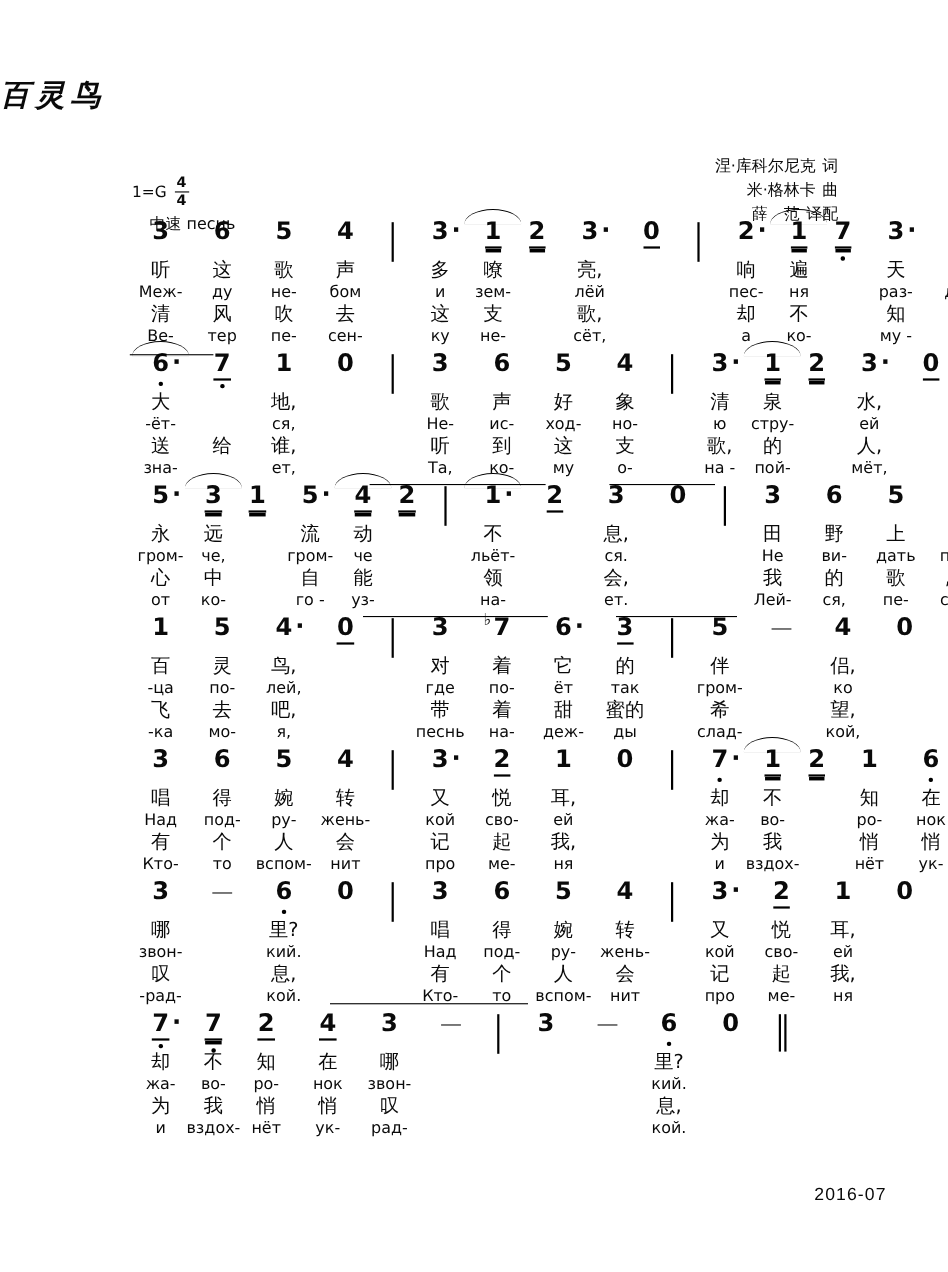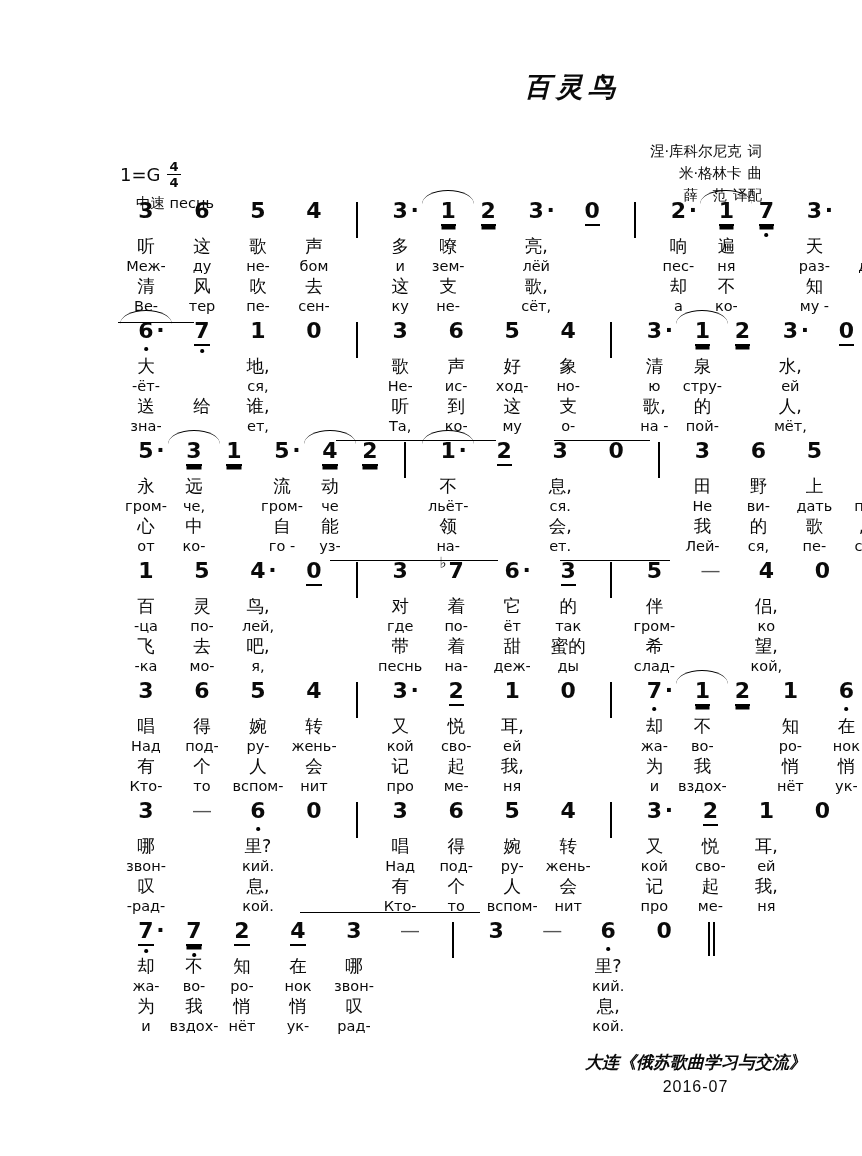--- a/index.html
+++ b/index.html
@@ -19,21 +19,21 @@
   
   #sheet-header {
     position: relative;
     height: 200px;
   }
   #title-block {
     position: absolute;
     left: 0;
     top: 72px;
     width: 620px;
-    text-align: right;
+    text-align: left;
   }
   #title-cn {
     font-family: "DejaVu Serif", serif;
     font-size: 27px;
     font-weight: bold;
     letter-spacing: 5px;
     line-height: 1.08;
     font-style: italic;
   }
   #title-ru {
@@ -68,21 +68,21 @@
 
   #keysig-block {
     position: absolute;
     left: 120px;
     top: 160px;
     font-family: "DejaVu Sans", sans-serif;
     font-size: 13px;
     white-space: nowrap;
   }
   #keysig-row { display: flex; align-items: center; gap: 7px; }
-  #key-label { font-size: 18px; }
+  #key-label { font-size: 14px; }
   #time-sig {
     display: inline-flex;
     flex-direction: column;
     align-items: center;
     line-height: 1.0;
     font-size: 13px;
     font-weight: bold;
   }
   #time-sig .num { border-bottom: 1.3px solid #000; padding: 0 2px 1px 2px; }
   #time-sig .den { padding: 1px 2px 0 2px; }
@@ -1328,21 +1328,20 @@
             <div class="lyric cn empty">&nbsp;</div>
             <div class="lyric ru empty">&nbsp;</div>
           </div>
         </div>
       </div>
       <div class="barline final" style="margin-left: 16px;"></div>
     </div>
   </div>
 
 <div id="footer-block">
-  <div>大连《俄苏歌曲学习与交流》</div>
   <div id="footer-date">2016-07</div>
 </div>
 
 <div class="longline" style="left: 118px; top: 322px; width: 76px;"></div>
 <div class="longline" style="left: 336px; top: 440px; width: 160px;"></div>
 <div class="longline" style="left: 554px; top: 440px; width: 96px;"></div>
 <div class="longline" style="left: 330px; top: 560px; width: 168px;"></div>
 <div class="longline" style="left: 560px; top: 560px; width: 110px;"></div>
 <div class="longline" style="left: 300px; top: 912px; width: 180px;"></div>
 

